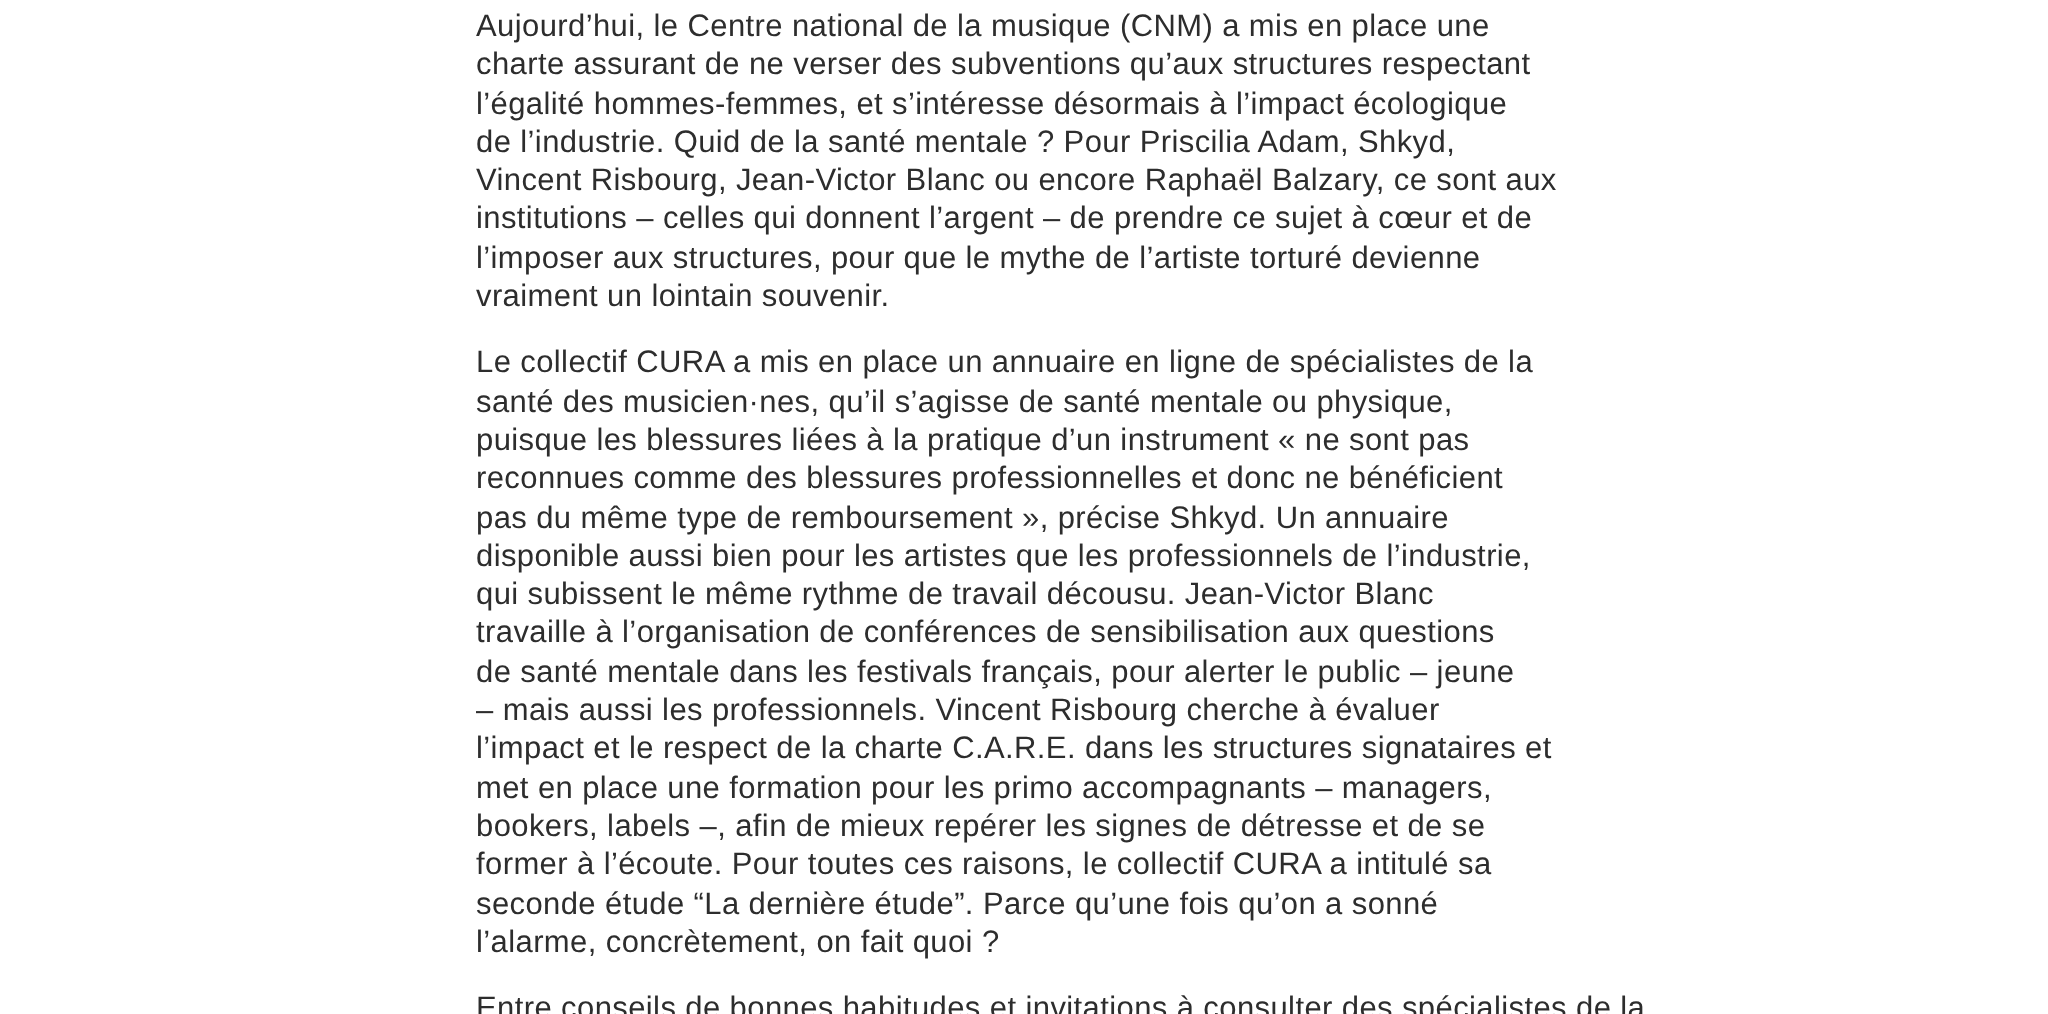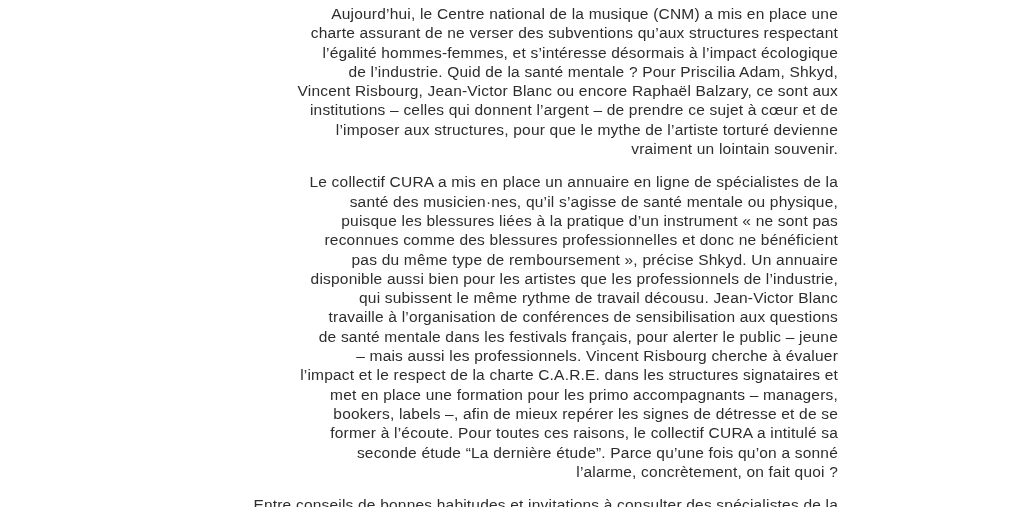--- a/index.html
+++ b/index.html
@@ -18,21 +18,21 @@
     width: 600px;
   }
   .article-column p {
     white-space: pre-line;          
     font-size: 15.5px;
     line-height: 19.3px;
     letter-spacing: 0.2px;
     font-weight: 400;
     color: #2d2d2d;
     margin: 0 0 14px 0;
-    text-align: right;
+    text-align: left;
   }
 </style>
 </head>
 <body>
 
 <main class="article-column">
   <p>Aujourd’hui, le Centre national de la musique (CNM) a mis en place une
 charte assurant de ne verser des subventions qu’aux structures respectant
 l’égalité hommes-femmes, et s’intéresse désormais à l’impact écologique
 de l’industrie. Quid de la santé mentale ? Pour Priscilia Adam, Shkyd,

